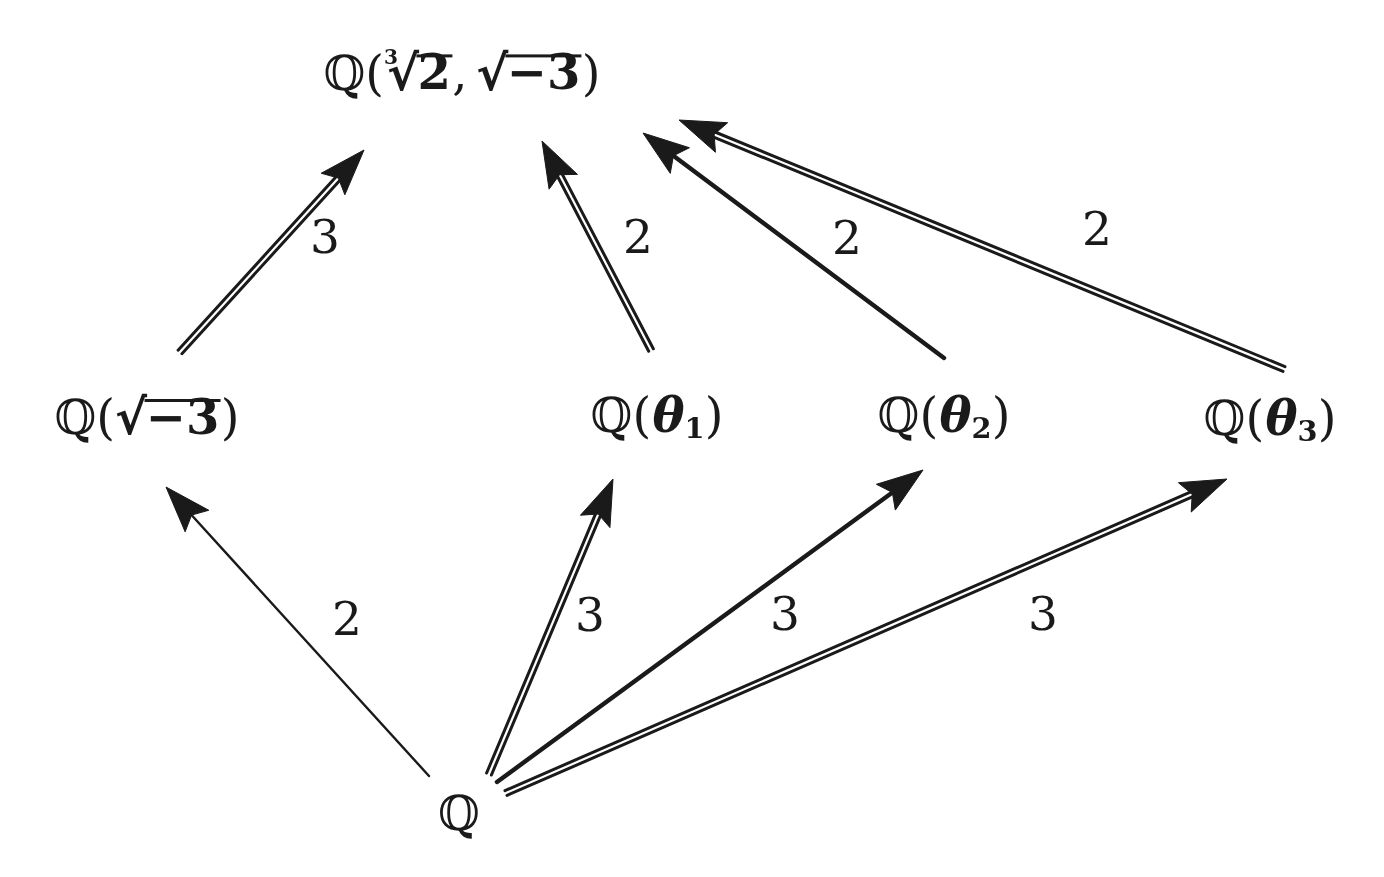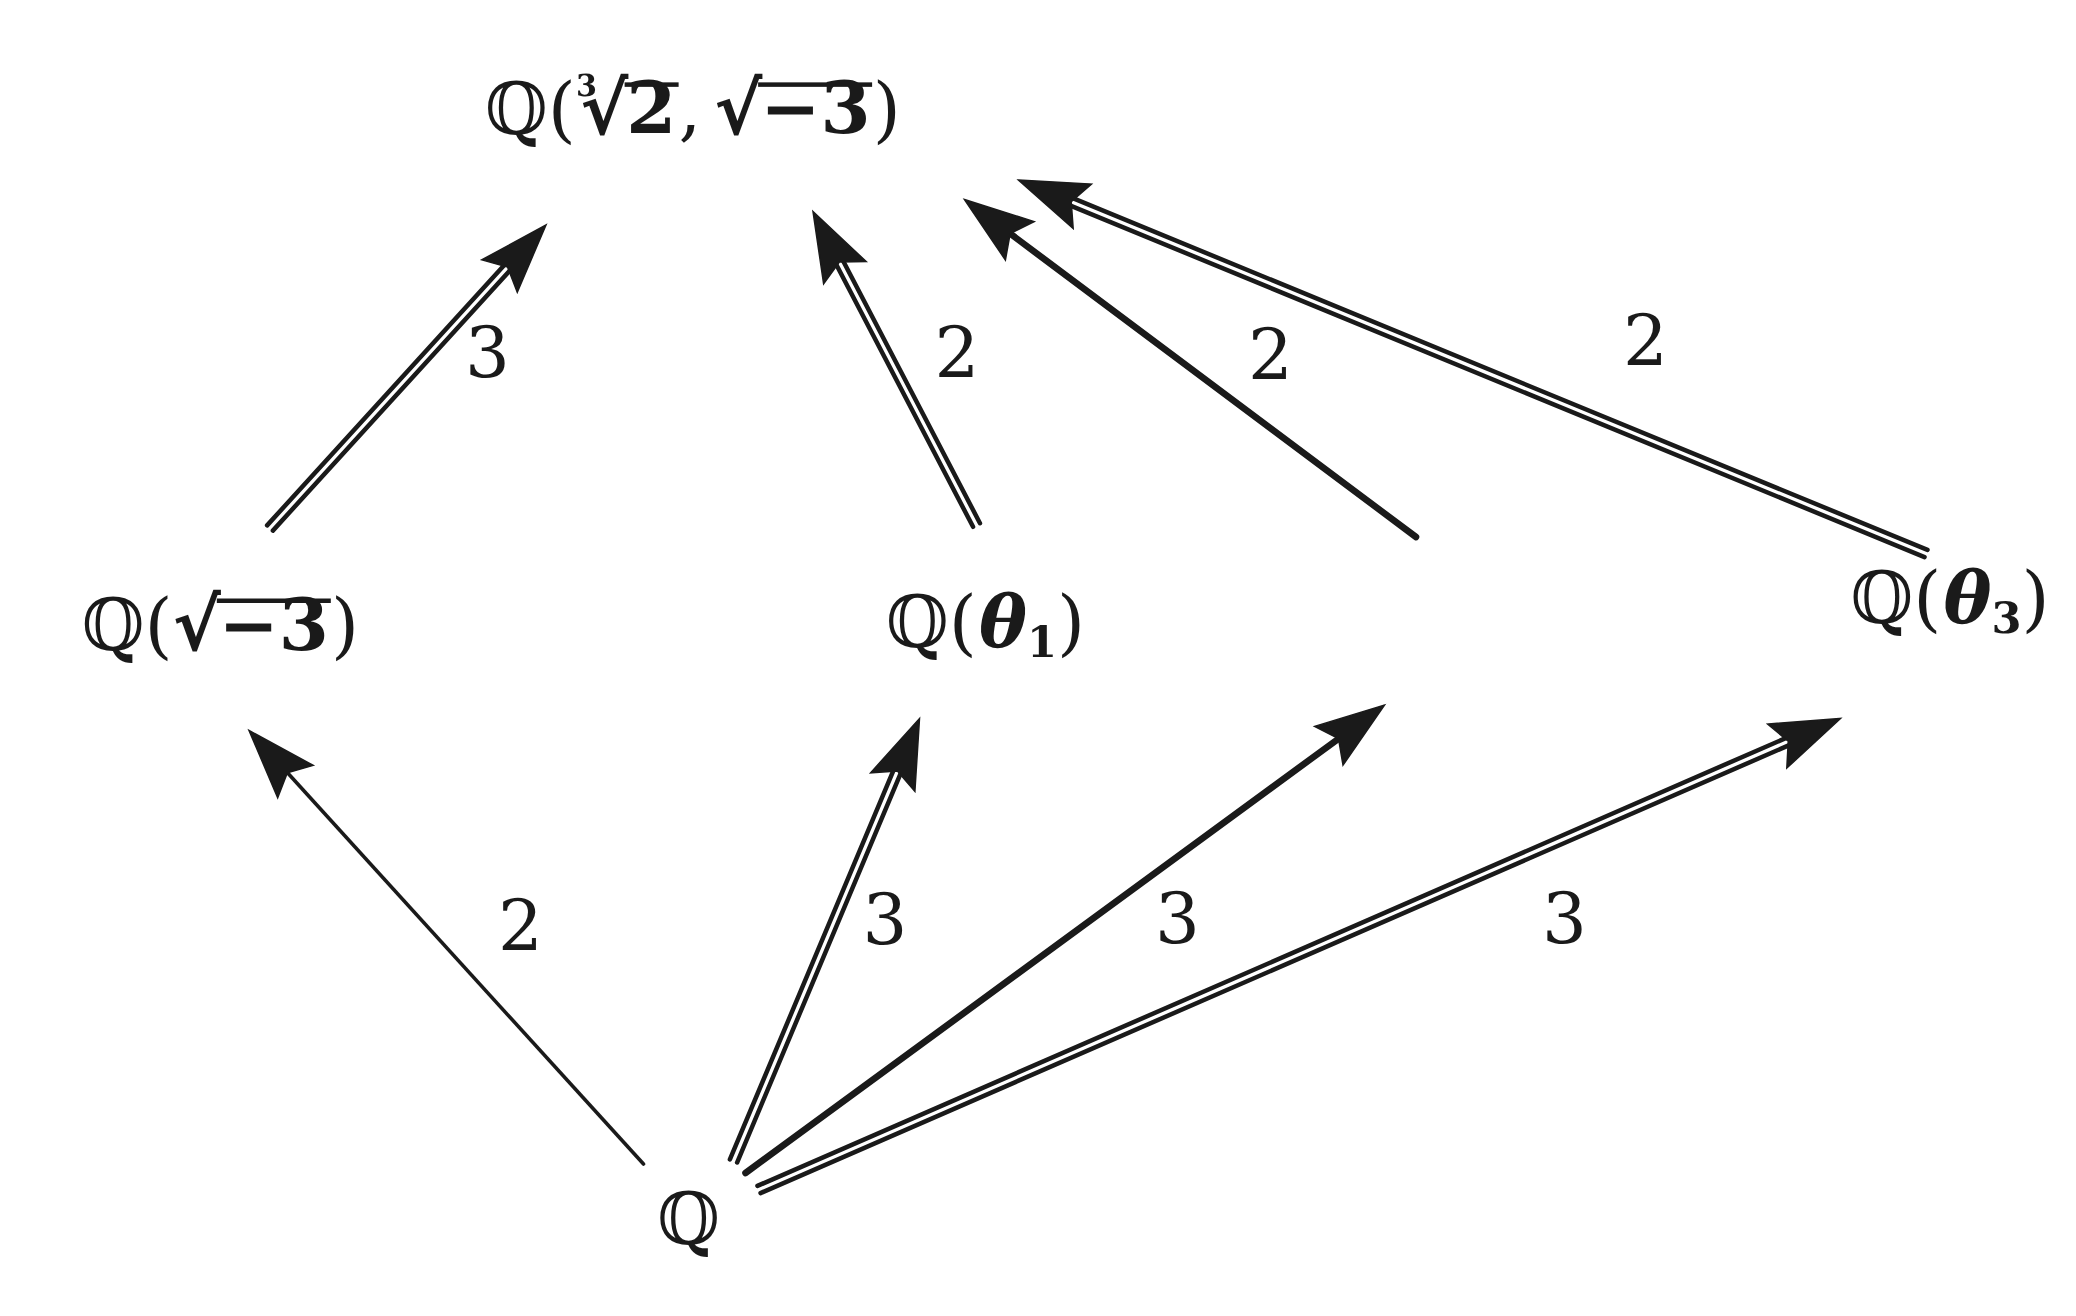--- a/index.html
+++ b/index.html
@@ -99,22 +99,25 @@
   </div>
 
   <div class="node" style="left:147px; top:417px;">
     <span class="q">ℚ</span><span class="paren">(</span><span class="sqrt">√</span><span class="vinc">−3</span><span class="paren">)</span>
   </div>
 
   <div class="node" style="left:657px; top:417px;">
     <span class="q">ℚ</span><span class="paren">(</span><span class="theta">θ</span><span class="sub">1</span><span class="paren">)</span>
   </div>
 
+  <div class="node" style="left:944px; top:417px;">
+    <span class="q">ℚ</span><span class="paren">(</span><span class="theta">θ</span><span class="sub">2</span><span class="paren">)</span>
+  </div>
 
-  <div class="node" style="left:1270px; top:401px;margin-left:30px;">
+  <div class="node" style="left:1270px; top:420px;">
     <span class="q">ℚ</span><span class="paren">(</span><span class="theta">θ</span><span class="sub">3</span><span class="paren">)</span>
   </div>
 
   <div class="node" style="left:459px; top:813px;">
     <span class="q">ℚ</span>
   </div>
 
   <div class="edge-label" style="left:325px;  top:236px;">3</div>
   <div class="edge-label" style="left:638px;  top:236px;">2</div>
   <div class="edge-label" style="left:847px;  top:237px;">2</div>

